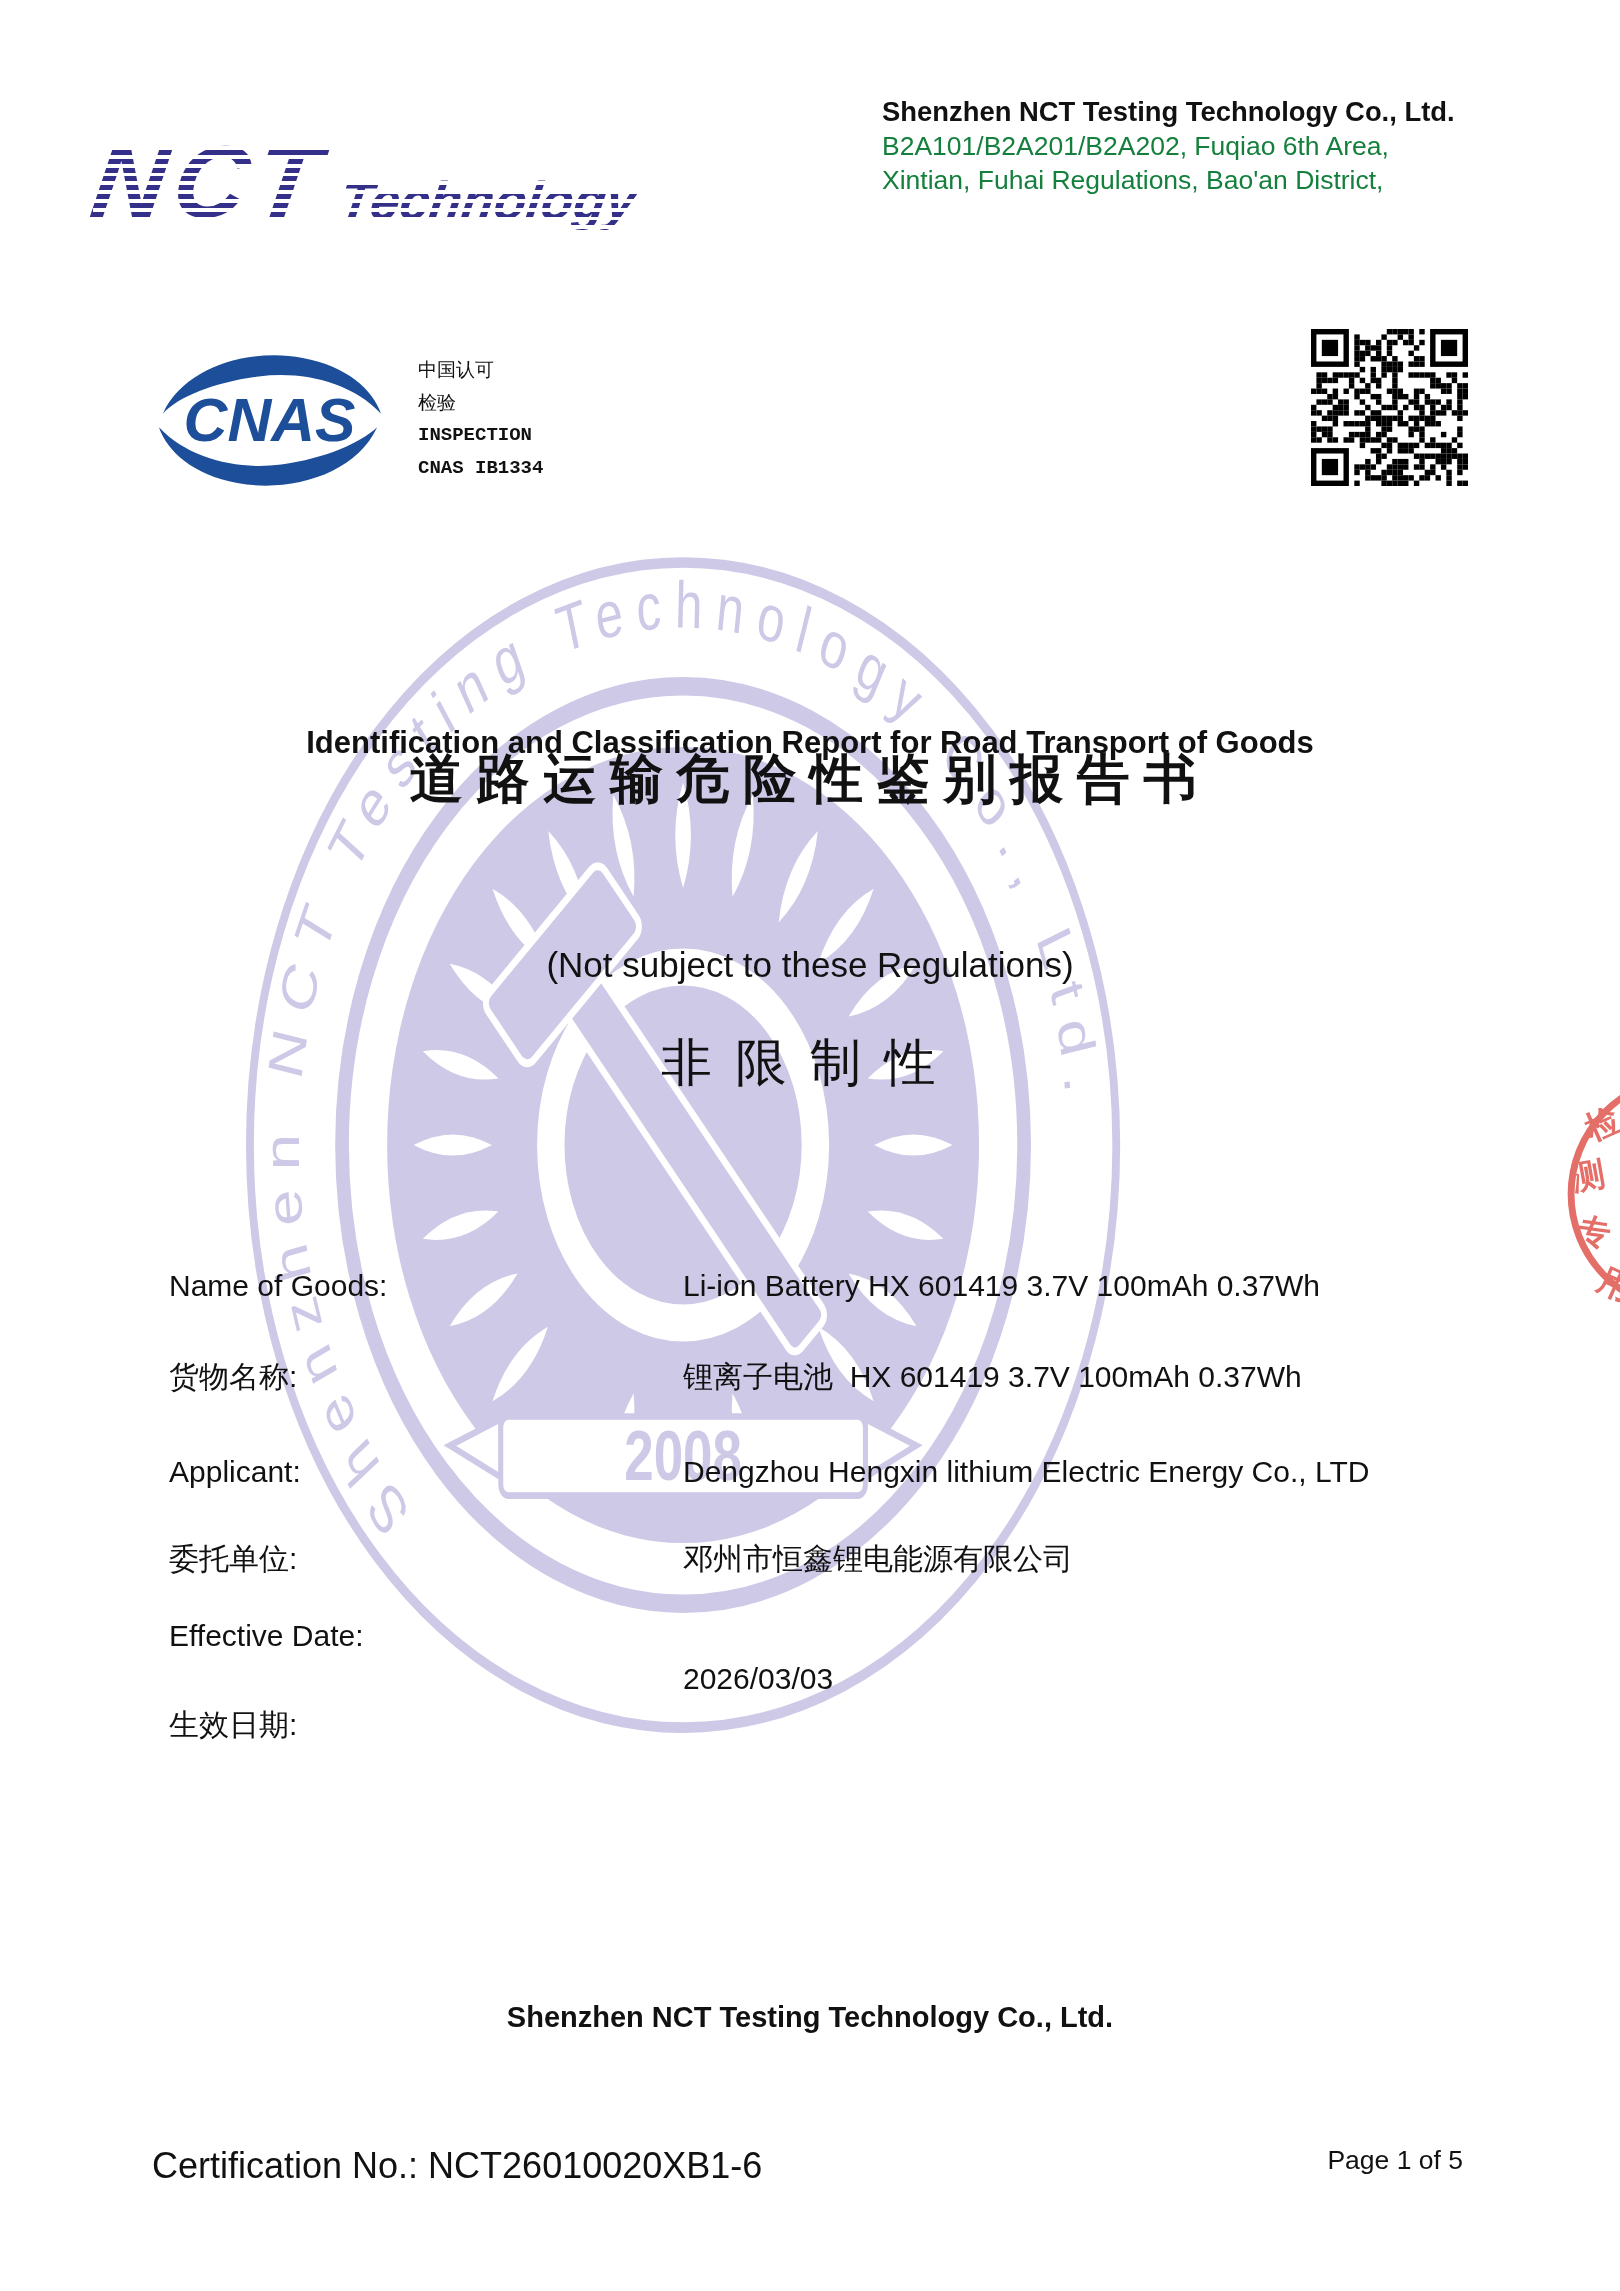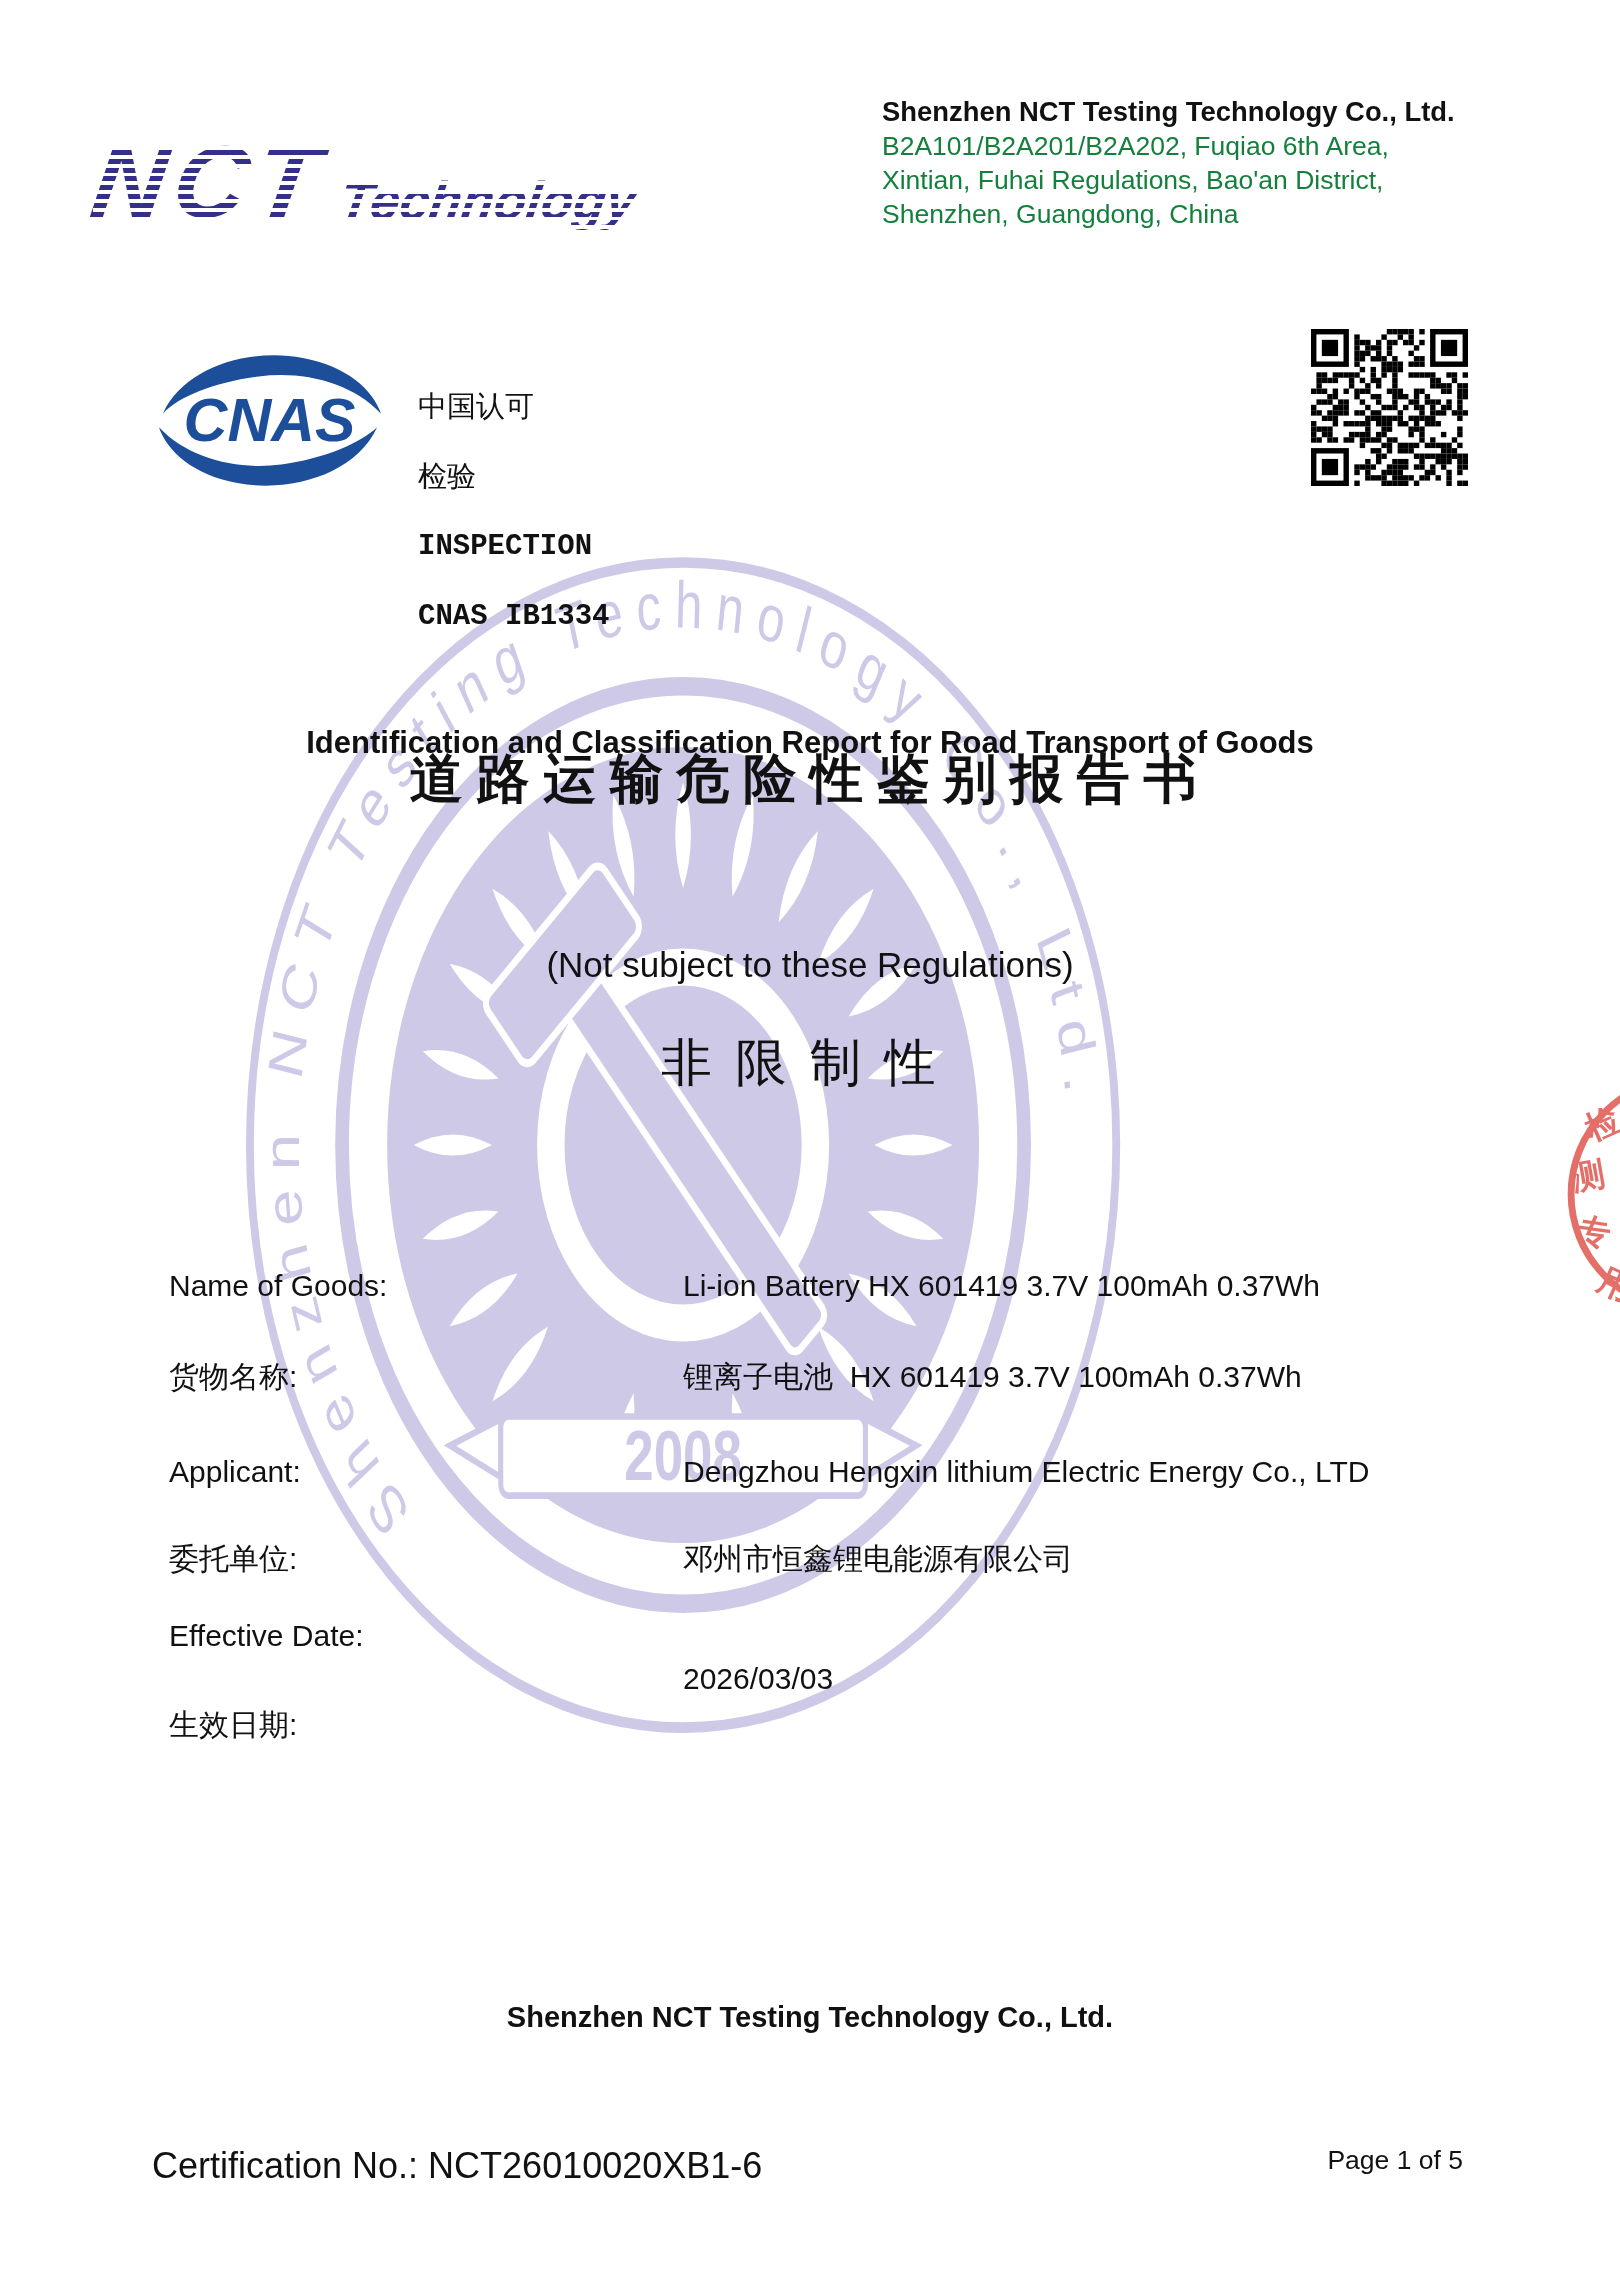--- a/index.html
+++ b/index.html
@@ -31,21 +31,21 @@
     content:"";position:absolute;inset:0;
     background:repeating-linear-gradient(to bottom,transparent 0 4.9px,#fff 4.9px 8.8px);
     pointer-events:none;
   }
   
   .supplier{position:absolute;left:882px;top:94px;width:608px;z-index:2;}
   .supplier .name{font-weight:bold;font-size:27.4px;line-height:35px;}
   .supplier .addr{font-size:26.5px;line-height:34px;color:#15803d;}
   
   .cnas-row{position:absolute;left:155px;top:353px;display:flex;gap:33px;z-index:2;}
-  .cnas-text div{font-size:29px;line-height:33px;margin-top:37px;}
+  .cnas-text div{font-size:19px;line-height:33px;}
   .cnas-text .b{font-weight:bold;font-family:Liberation Mono, monospace;}
   
   .qr{position:absolute;left:1311px;top:329px;width:157px;height:157px;z-index:2;}
   
   .center-line{position:absolute;left:0;width:100%;text-align:center;z-index:2;}
   .title-en{top:725px;font-size:31px;font-weight:bold;}
   .title-zh{top:744px;font-size:53px;font-weight:bold;letter-spacing:13.7px;}
   .reg-en{top:945px;font-size:35px;}
   .reg-zh{top:1029px;font-size:51px;letter-spacing:23.5px;}
   
@@ -160,21 +160,20 @@
 
   <div class="nct-logo" style="color:#34308a;">
     <span class="big">NCT</span>
     <span class="small">Technology</span>
   </div>
 
   <div class="supplier">
     <div class="name">Shenzhen NCT Testing Technology Co., Ltd.</div>
     <div class="addr">B2A101/B2A201/B2A202, Fuqiao 6th Area,</div>
     <div class="addr">Xintian, Fuhai Regulations, Bao'an District,</div>
-    <div class="addr">Shenzhen, Guangdong, China</div>
   </div>
 
   <div class="cnas-row">
     <svg width="230" height="135" viewBox="0 0 235 138">
       <path d="M 8 62 C 30 14 96 -5 151 5 C 196 13 223 38 231 62 C 201 30 151 18 106 24 C 61 30 25 44 8 62 Z" fill="#1d4e9a"></path>
       <path d="M 227 76 C 205 124 139 143 84 133 C 39 125 12 100 4 76 C 34 108 84 120 129 114 C 174 108 210 92 227 76 Z" fill="#1d4e9a"></path>
       <text x="117" y="90" text-anchor="middle" font-size="62" font-weight="bold" font-style="italic" fill="#1d4e9a" font-family="Liberation Sans, sans-serif">CNAS</text>
     </svg>
     <div class="cnas-text">
       <div>中国认可</div>

